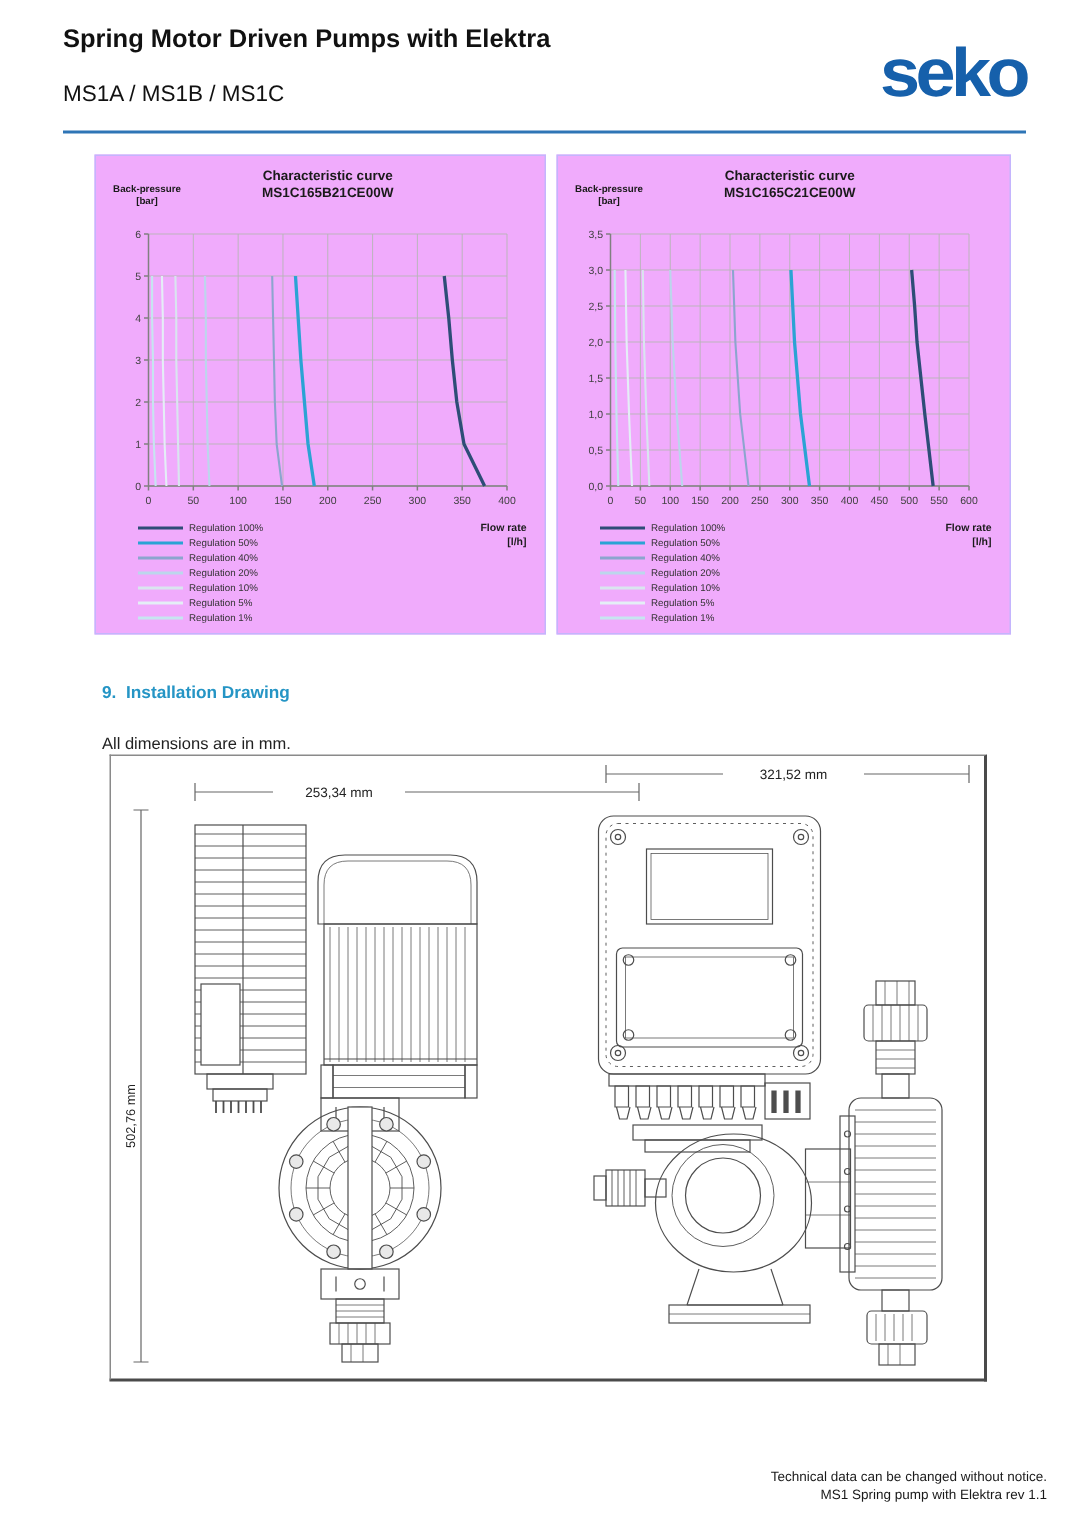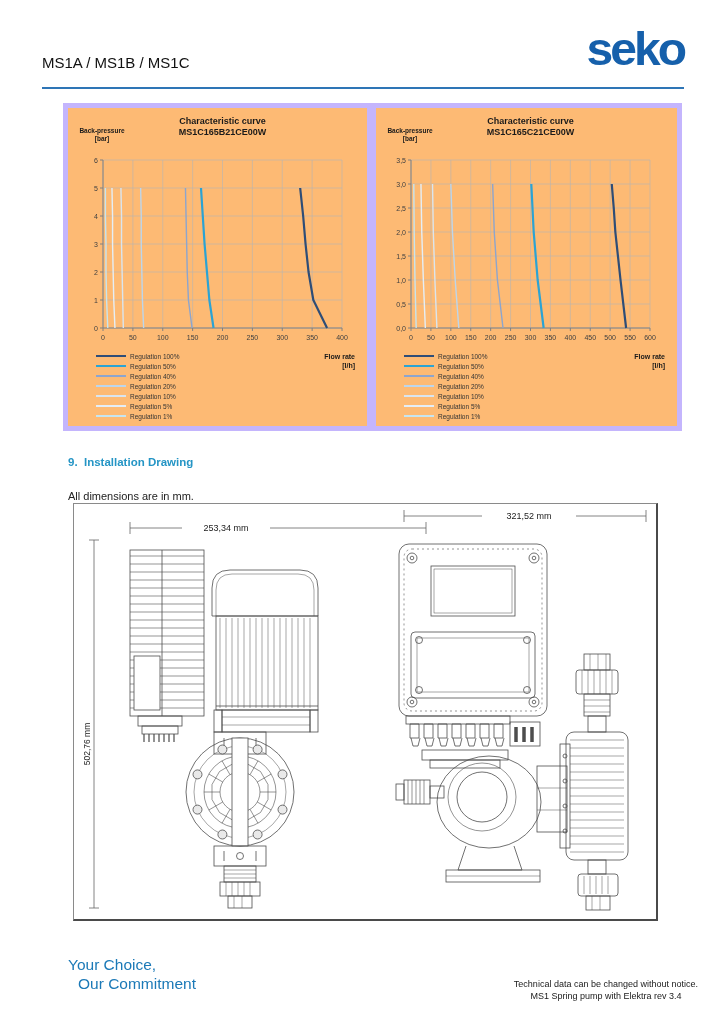--- a/index.html
+++ b/index.html
@@ -7,21 +7,21 @@
         font-family:"Liberation Sans",sans-serif;color:#1a1a1a;outline:1px solid #dcdcdc;}
 
   
   .h-title{position:absolute;left:42px;top:16px;font-size:17px;font-weight:bold;color:#111;}
   .h-sub{position:absolute;left:42px;top:54px;font-size:15px;font-weight:normal;color:#111;}
   .h-rule{position:absolute;left:42px;top:87px;width:642px;height:2px;background:#2E75B6;}
   .h-logo{position:absolute;right:40px;top:26px;font-size:48px;font-weight:bold;color:#1660AB;
           letter-spacing:-3px;transform:scaleY(.95);line-height:48px;}
 
   
-  .chart-box{position:absolute;top:103px;height:318px;border:5px solid #c4b5fd;background:#fdba74;}
+  .chart-box{position:absolute;top:103px;height:318px;border:1px solid #c4b5fd;background:#f0abfc;}
   #chart-0{left:63px;width:299px;}
   #chart-1{left:371px;width:301px;}
   .c-title{position:absolute;left:35px;width:239px;top:8px;text-align:center;
            font-size:9px;font-weight:bold;line-height:11px;color:#1a1a1a;}
   .c-ylab{position:absolute;left:4px;top:19px;width:60px;text-align:center;
           font-size:6.5px;font-weight:bold;line-height:8px;}
   .c-plot{position:absolute;left:0;top:44px;}
   .c-xlab{position:absolute;right:12px;top:244px;text-align:right;font-size:7px;
           font-weight:bold;line-height:9px;}
   .c-legend{position:absolute;left:28px;top:243px;}
@@ -34,28 +34,29 @@
   .sec-head{position:absolute;left:68px;top:456px;font-size:11.5px;font-weight:bold;color:#2595C5;}
   .sec-note{position:absolute;left:68px;top:470px;font-size:11px;color:#222;margin-top:20px;}
   .draw-box{position:absolute;left:73px;top:503px;width:582px;height:415px;background:#fff;
             border:1px solid #8a8a8a;border-right:2px solid #4a4a4a;border-bottom:2px solid #4a4a4a;}
   .draw-box svg{display:block;}
 
   
   .f-tag{position:absolute;left:68px;top:955px;font-size:15.5px;line-height:19px;color:#1B79B7;}
   .f-tag .l2{margin-left:10px;}
   .f-page{position:absolute;left:338px;top:984px;font-size:9.5px;font-weight:bold;color:#222;margin-top:44px;}
-  .f-notice{position:absolute;right:26px;top:978px;text-align:center;font-size:9px;
+  .f-notice{position:absolute;right:26px;top:978px;text-align:right;font-size:9px;
             line-height:12px;color:#1a1a1a;}
 </style>
 </head>
 <body>
 
 <div class="page">
 
+  <div class="h-title">Spring Motor Driven Pumps with Elektra</div>
   <div class="h-sub">MS1A / MS1B / MS1C</div>
   <div class="h-logo">seko</div>
   <div class="h-rule"></div>
 
   <div class="chart-box" id="chart-0">
       <div class="c-title">
         <div>Characteristic curve</div>
         <div>MS1C165B21CE00W</div>
       </div>
       <div class="c-ylab">
@@ -368,23 +369,19 @@
               <path d="M510 372V390M516 372V390M522 372V390M528 372V390M534 372V390" stroke-width="0.5"></path>
               <rect x="512" y="392" width="24" height="14"></rect>
               <path d="M518 392V406M526 392V406" stroke-width="0.5"></path>
             </g>
           </g>
         </g>
       </g>
     </svg>
   </div>
 
-  <div class="f-tag">
-    <div>Your Choice,</div>
-    <div class="l2">Our Commitment</div>
-  </div>
   <div class="f-page">5 of 5</div>
   <div class="f-notice">
     <div>Technical data can be changed without notice.</div>
-    <div>MS1 Spring pump with Elektra rev 3.4</div>
+    <div>MS1 Spring pump with Elektra rev 1.1</div>
   </div>
 
 </div>
 
 </body></html>

